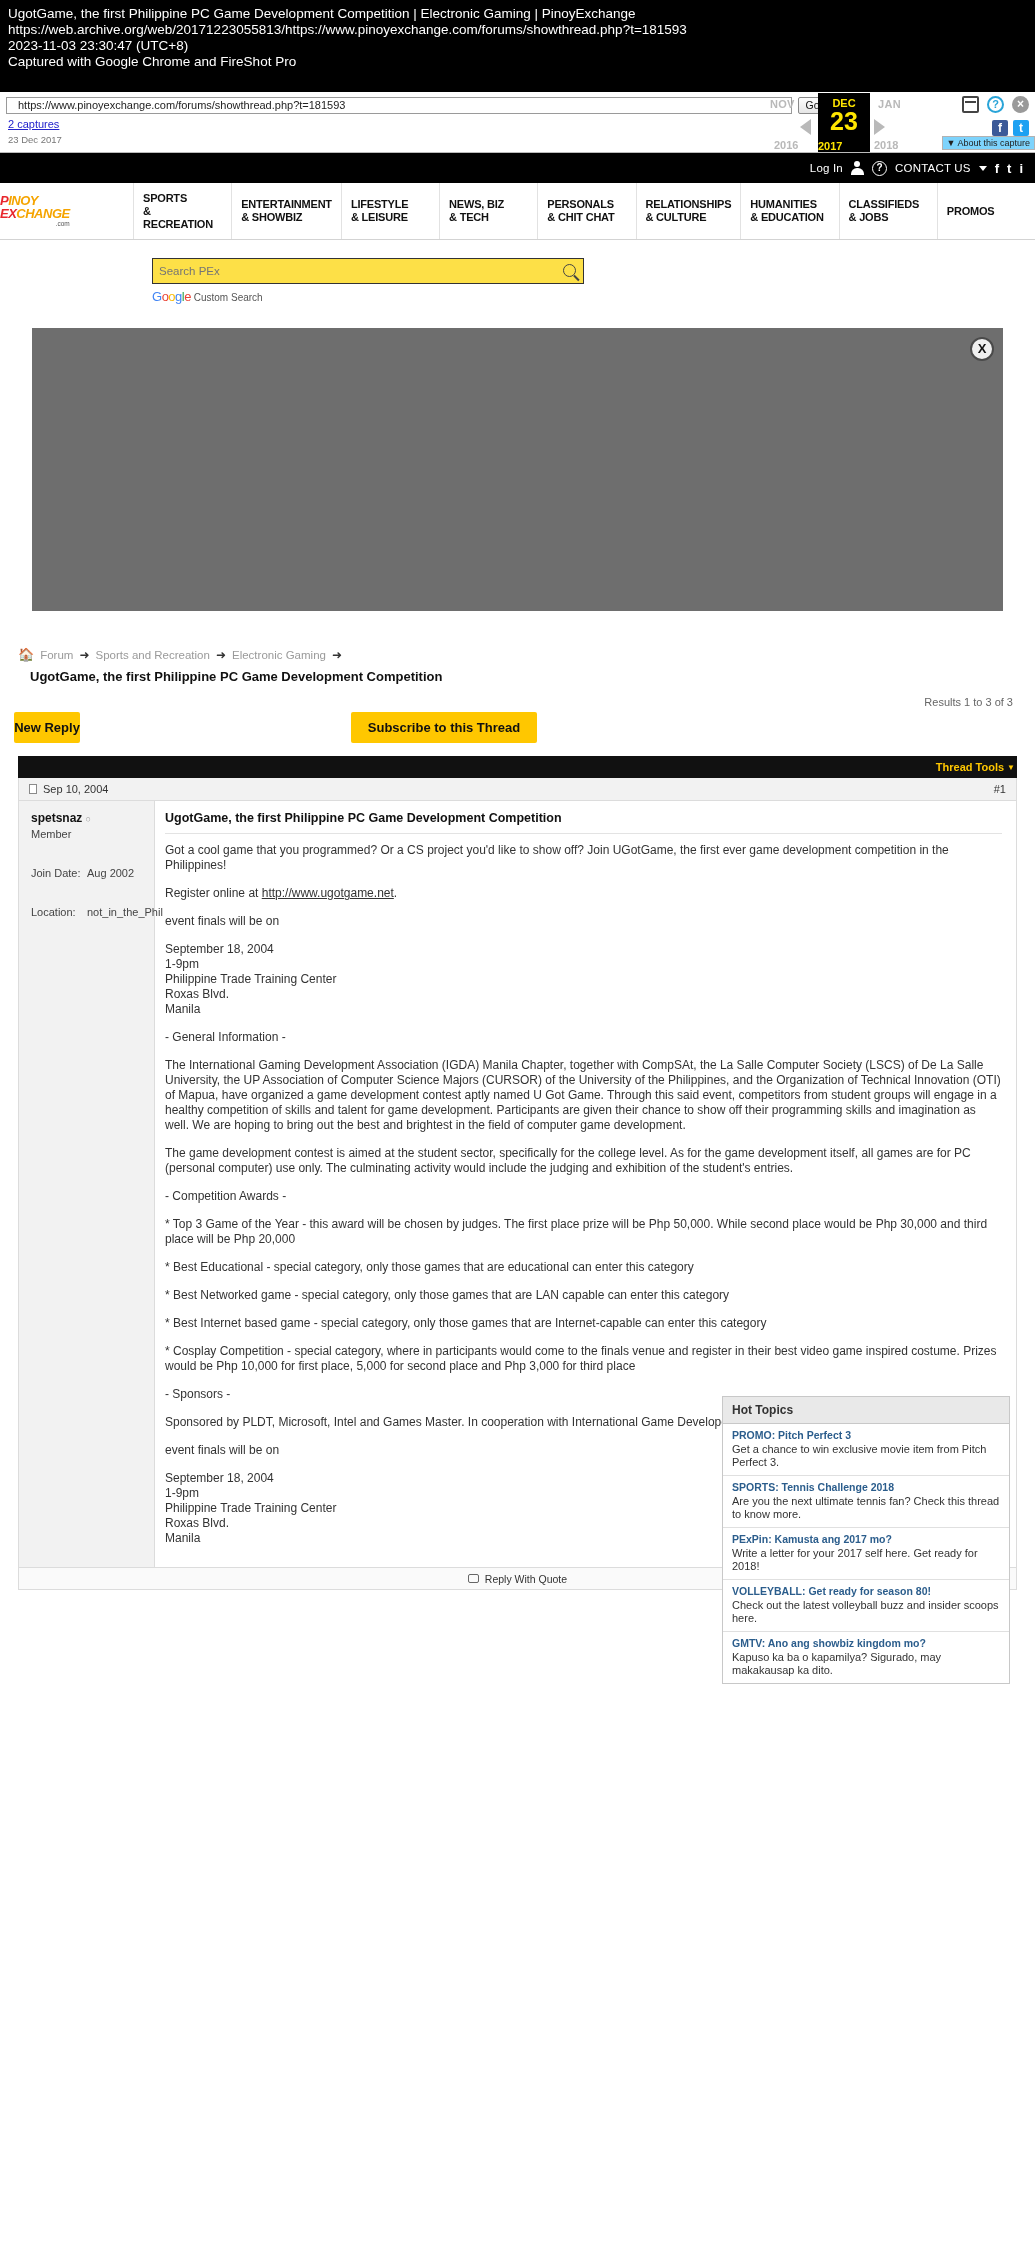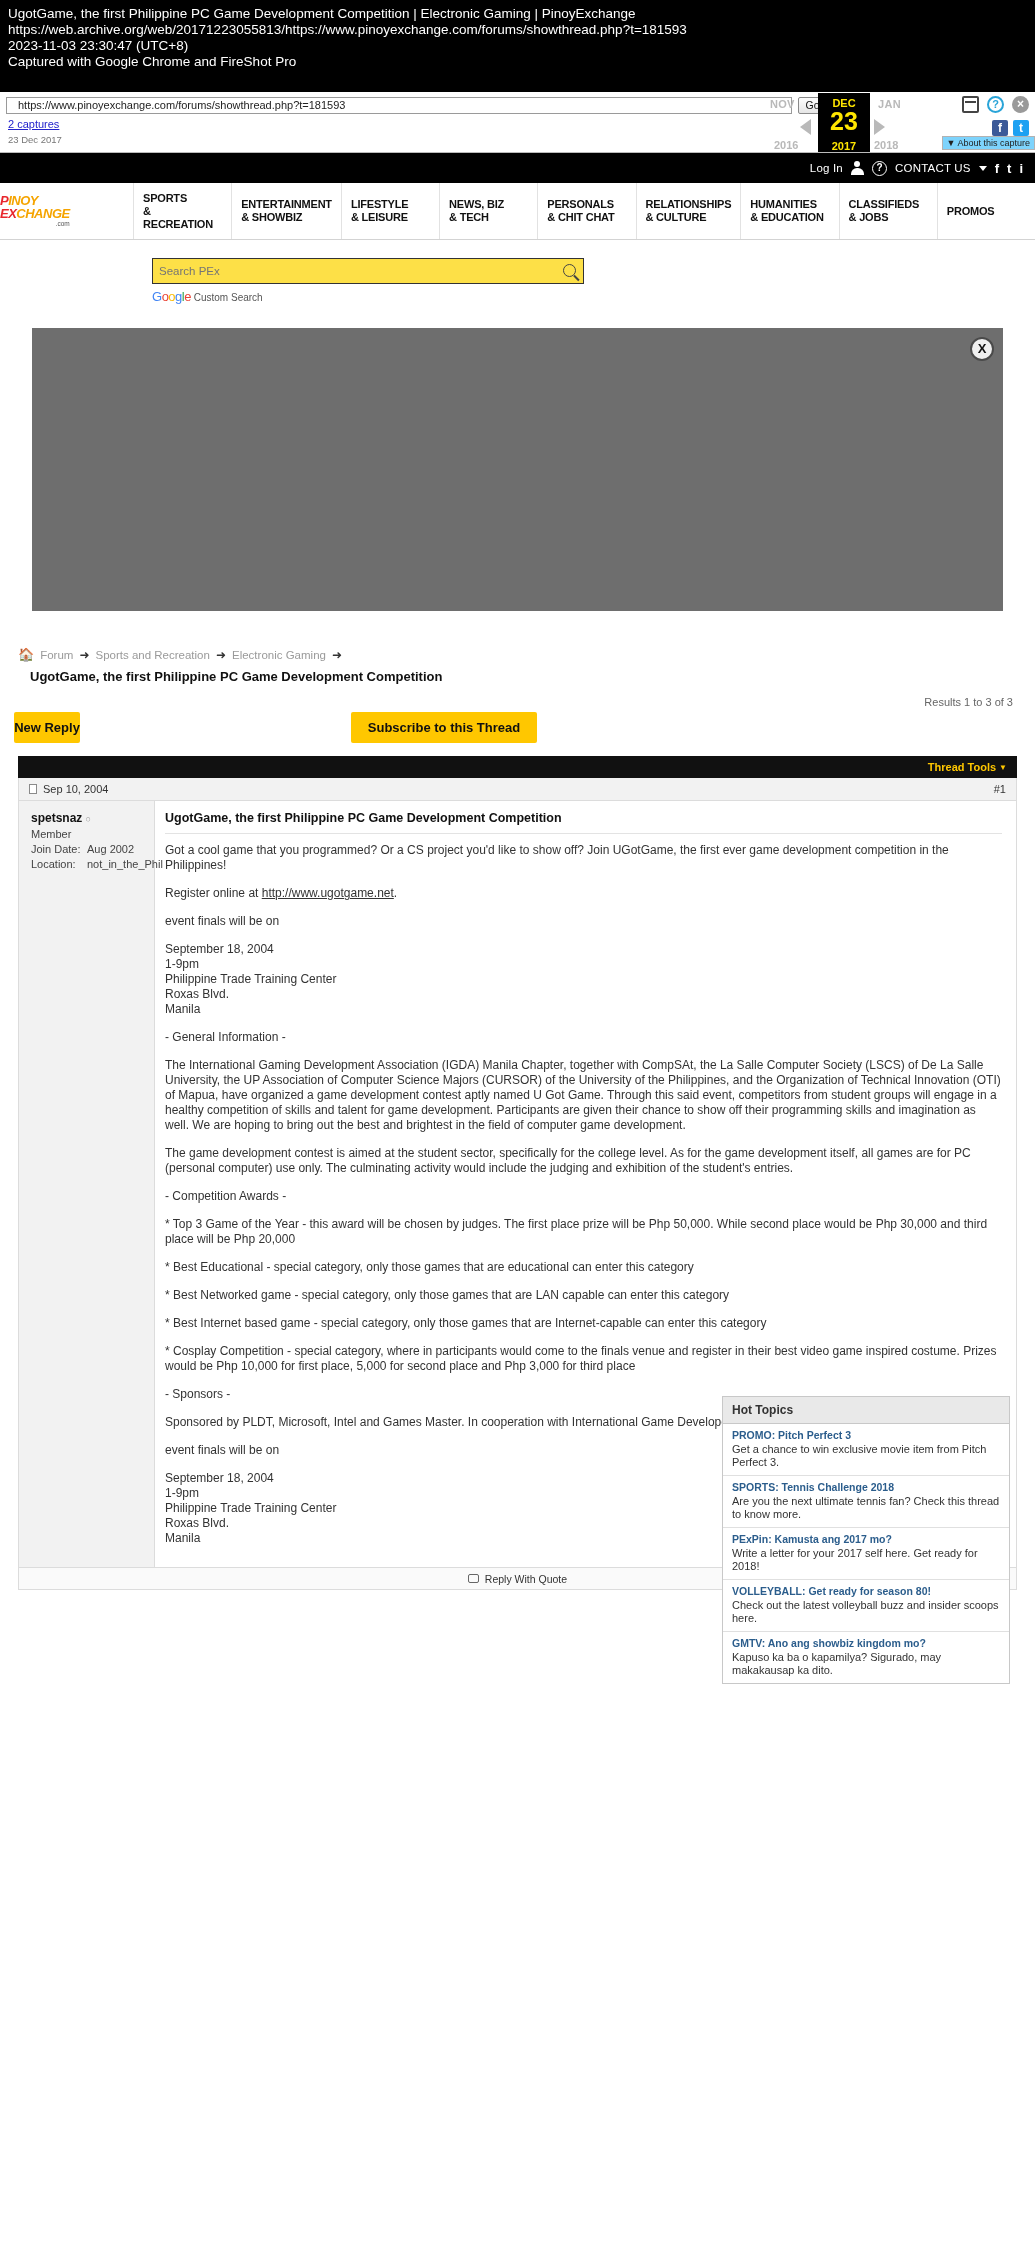--- a/index.html
+++ b/index.html
@@ -49,21 +49,21 @@
   .wb-captures{ color:#2222cc; text-decoration:underline; font-size:11px; }
   .wb-capdate{ color:#777; font-size:9.5px; margin-top:4px; }
 
   .wb-cal{ position:absolute; left:770px; top:1px; width:140px; height:60px; }
   .wb-mon{ position:absolute; font-size:11px; font-weight:bold; letter-spacing:.3px; color:#b9b9b9; }
   .wb-mon.nov{ left:0px;  top:5px; }
   .wb-mon.jan{ left:108px;top:5px; }
   .wb-blk{ position:absolute; left:48px; top:0; width:52px; height:61px; background:#000; }
   .wb-blk .m{ position:absolute; left:0; width:52px; text-align:center; top:4px; color:#ffe600; font-weight:bold; font-size:11px;}
   .wb-blk .d{ position:absolute; left:0; width:52px; text-align:center; top:15px; color:#ffe600; font-weight:bold; font-size:25px; line-height:26px;}
-  .wb-blk .y{ position:absolute; left:0; width:52px; text-align:center; bottom:2px; color:#ffe600; font-weight:bold; font-size:11px;}
+  .wb-blk .y{ position:absolute; left:0; width:52px; text-align:left; bottom:2px; color:#ffe600; font-weight:bold; font-size:11px;}
   .wb-yr{ position:absolute; bottom:2px; font-size:11px; font-weight:bold; color:#b9b9b9; }
   .wb-yr.y1{ left:4px; } .wb-yr.y2{ left:104px; }
   .wb-arrow{ position:absolute; top:26px; width:0;height:0;border-top:8px solid transparent;border-bottom:8px solid transparent; }
   .wb-arrow.l{ left:30px; border-right:11px solid #b9b9b9; }
   .wb-arrow.r{ left:104px;border-left:11px solid #b9b9b9; }
 
   .wb-right{ position:absolute; right:6px; top:4px; width:108px; height:54px; }
   .wb-icons{ display:flex; gap:8px; align-items:center; justify-content:flex-end; }
   .ico{ width:17px;height:17px; display:inline-block; }
   .ico.book{ border:2px solid #444; border-radius:2px; position:relative;}
@@ -153,42 +153,42 @@
     position:absolute; background:#FFC700; color:#111;
     font-size:13px; font-weight:bold; text-align:center;
     border-radius:2px; padding:8px 0; cursor:pointer;
   }
   .btn-newreply{ left:14px; width:66px; }
   .btn-subscribe{ left:351px; width:186px; }
 
   
   .tt-bar{
     margin:10px 18px 0 18px; background:#111; height:22px;
-    display:flex; align-items:center; justify-content:flex-end; padding-right:10px;
+    display:flex; align-items:center; justify-content:flex-end; padding-right:2px;
   }
   .tt-bar .t{ color:#FFC700; font-size:11px; font-weight:bold; }
   .tt-bar .c{ color:#FFC700; font-size:8px; margin-left:3px;}
 
   
   .post{ margin:0 18px 0 18px; border:1px solid #dcdcdc; border-top:none; background:#fff; }
   .post-head{
     background:#f2f2f2; border-bottom:1px solid #dcdcdc;
     height:23px; display:flex; align-items:center; justify-content:space-between;
     padding:0 10px; font-size:11px; color:#333;
   }
   .post-head .left{ display:flex; align-items:center; gap:6px; }
   .pg-ico{ width:8px;height:10px;border:1px solid #8a8a8a;background:#fff;display:inline-block;}
   .post-body{ display:flex; }
   .post-user{
     width:136px; background:#f2f2f2; border-right:1px solid #dcdcdc;
     padding:10px 8px 10px 12px; font-size:11px; color:#444; line-height:15px;
   }
   .post-user .uname{ font-size:12px; font-weight:bold; color:#111; }
   .post-user .dot{ color:#9a9a9a; font-size:9px; }
-  .post-user .kv{ white-space:nowrap; }
+  .post-user .kv{ white-space:nowrap;margin-top:24px; }
   .post-user .kv b{ font-weight:normal; display:inline-block; width:56px; }
   .post-main{ flex:1; padding:10px 14px 8px 10px; }
   .post-title{ font-size:12.5px; font-weight:bold; color:#111; line-height:15px; }
   .post-sep{ border:0;border-top:1px solid #e3e3e3; margin:7px 0 9px 0; }
   .post-text{ font-size:12px; line-height:15px; color:#333; }
   .post-text p{ margin:0 0 13px 0; }
   .post-text a{ color:#333; text-decoration:underline; }
   .post-foot{
     margin:0 18px; border:1px solid #dcdcdc; border-top:none; background:#fafafa;
     height:22px; display:flex; align-items:center; justify-content:center; gap:6px;

